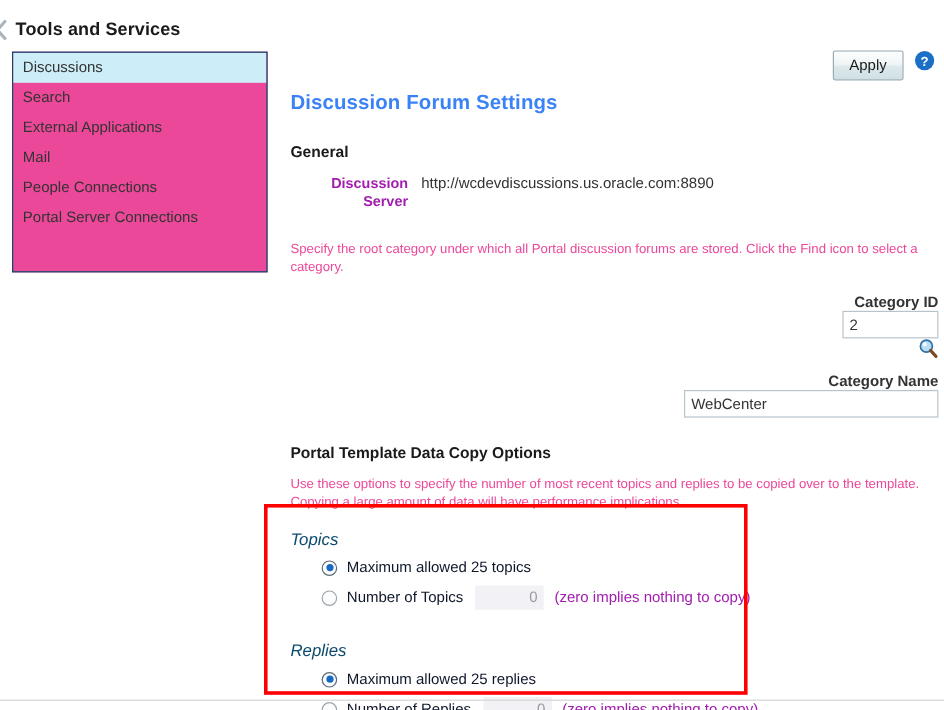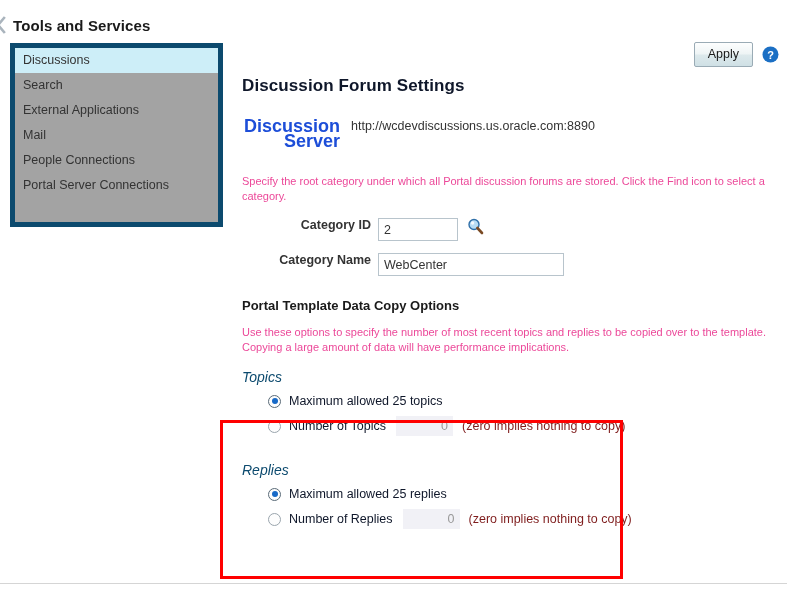--- a/index.html
+++ b/index.html
@@ -11,21 +11,20 @@
     color: #333333;
     overflow: hidden;
   }
   .page { position: relative; width: 787px; height: 592px; }
 
   
   .page-header {
     position: absolute;
     left: 0; top: 16px;
     display: flex;
-    align-items: center;
     gap: 6px;
   }
   .collapse-chevron {
     width: 12px; height: 18px;
     margin-left: -5px;
     position: relative;
     flex: none;
   }
   .collapse-chevron svg { display: block; }
   .page-title {
@@ -34,41 +33,41 @@
     color: #1a1a1a;
     letter-spacing: 0.1px;
     white-space: nowrap;
   }
 
   
   .sidebar {
     position: absolute;
     left: 10px; top: 43px;
     width: 213px; height: 184px;
-    border: 5px solid #0c4a6e;
-    background: #a3a3a3;
+    border: 1px solid #0c4a6e;
+    background: #ec4899;
     overflow: hidden;
   }
   .sidebar-item {
     height: 25px;
     line-height: 25px;
     padding-left: 8px;
     font-size: 12.5px;
     color: #333333;
     white-space: nowrap;
     cursor: pointer;
   }
   .sidebar-item.selected { background: #cdeef8; }
 
   
   .apply-row {
     position: absolute;
     right: 8px; top: 42px;
     display: flex;
-    align-items: center;
+    align-items: flex-start;
     gap: 9px;
   }
   .apply-button {
     font-family: "Liberation Sans", sans-serif;
     font-size: 12.5px;
     color: #1a1a1a;
     padding: 4px 13px 5px;
     border: 1px solid #9aabb5;
     border-radius: 2px;
     background: linear-gradient(to bottom, #fdfefe 0%, #eef4f5 48%, #dde9ec 52%, #cfe0e5 100%);
@@ -80,21 +79,21 @@
 
   
   .content {
     position: absolute;
     left: 242px; top: 76px;
     width: 540px;
   }
   .h1 {
     font-size: 17px;
     font-weight: bold;
-    color: #0f172a;
+    color: #3b82f6;
     margin: 0 0 23px 0;
     letter-spacing: 0.1px;
   }
   .h2 {
     font-size: 13px;
     font-weight: bold;
     color: #1a1a1a;
     margin: 0 0 12px 0;
   }
   .section-desc {
@@ -107,38 +106,39 @@
 
   
   .general-block { position: relative; margin-bottom: 25px; }
   .field-row {
     display: flex;
     align-items: flex-start;
   }
   .field-label-ro {
     width: 98px;
     text-align: right;
-    font-size: 18px;
-    font-weight: bold;
-    color: #1d4ed8;
+    font-size: 12px;
+    font-weight: bold;
+    color: #a21caf;
     line-height: 15px;
     flex: none;
   }
   .field-value-ro {
     margin-left: 11px;
     font-size: 12.5px;
     color: #333333;
     line-height: 15px;
   }
 
   
   .input-row {
     display: flex;
-    align-items: flex-start;
+    align-items: flex-end;
     margin-bottom: 12px;
+    flex-direction: column;
   }
   .input-label {
     font-size: 12.5px;
     font-weight: bold;
     color: #333333;
     text-align: right;
     flex: none;
   }
   .lbl-w { width: 129px; }
   .text-input {
@@ -146,21 +146,21 @@
     font-size: 12.5px;
     color: #333333;
     border: 1px solid #b8c4cc;
     background: #ffffff;
     height: 23px;
     padding: 2px 5px;
     margin-left: 7px;
     outline: none;
   }
   .input-catid { width: 80px; }
-  .input-catname { width: 186px; }
+  .input-catname { width: 212px; }
   .find-icon {
     width: 17px; height: 17px;
     margin-left: 9px;
     flex: none;
     cursor: pointer;
   }
   .find-icon svg { display: block; }
 
   
   .annotation-box {
@@ -217,21 +217,21 @@
     background: #f1f1f6;
     width: 57px;
     height: 20px;
     text-align: right;
     padding: 1px 5px;
     margin: 0 9px 0 10px;
     outline: none;
   }
   .hint-text {
     font-size: 12.5px;
-    color: #7f1d1d;
+    color: #a21caf;
     white-space: nowrap;
   }
   .copy-options { position: relative; }
   .radio-block { padding-left: 8px; }
   .replies-block { margin-top: 26px; }
 
   
   .footer-rule {
     position: absolute;
     left: 0; top: 583px;
@@ -270,20 +270,21 @@
         <circle cx="8.5" cy="8.5" r="8" fill="#1b6fc4"></circle>
         <text x="8.5" y="12.6" font-family="Liberation Sans, sans-serif" font-size="11" font-weight="bold" fill="#ffffff" text-anchor="middle">?</text>
       </svg>
     </span>
   </div>
 
   <div class="content">
 
     <div class="h1">Discussion Forum Settings</div>
 
+    <div class="h2">General</div>
     <div class="general-block">
       <div class="field-row">
         <div class="field-label-ro">Discussion Server</div>
         <div class="field-value-ro">
           <div>http://wcdevdiscussions.us.oracle.com:8890</div>
         </div>
       </div>
 
     </div>
 

